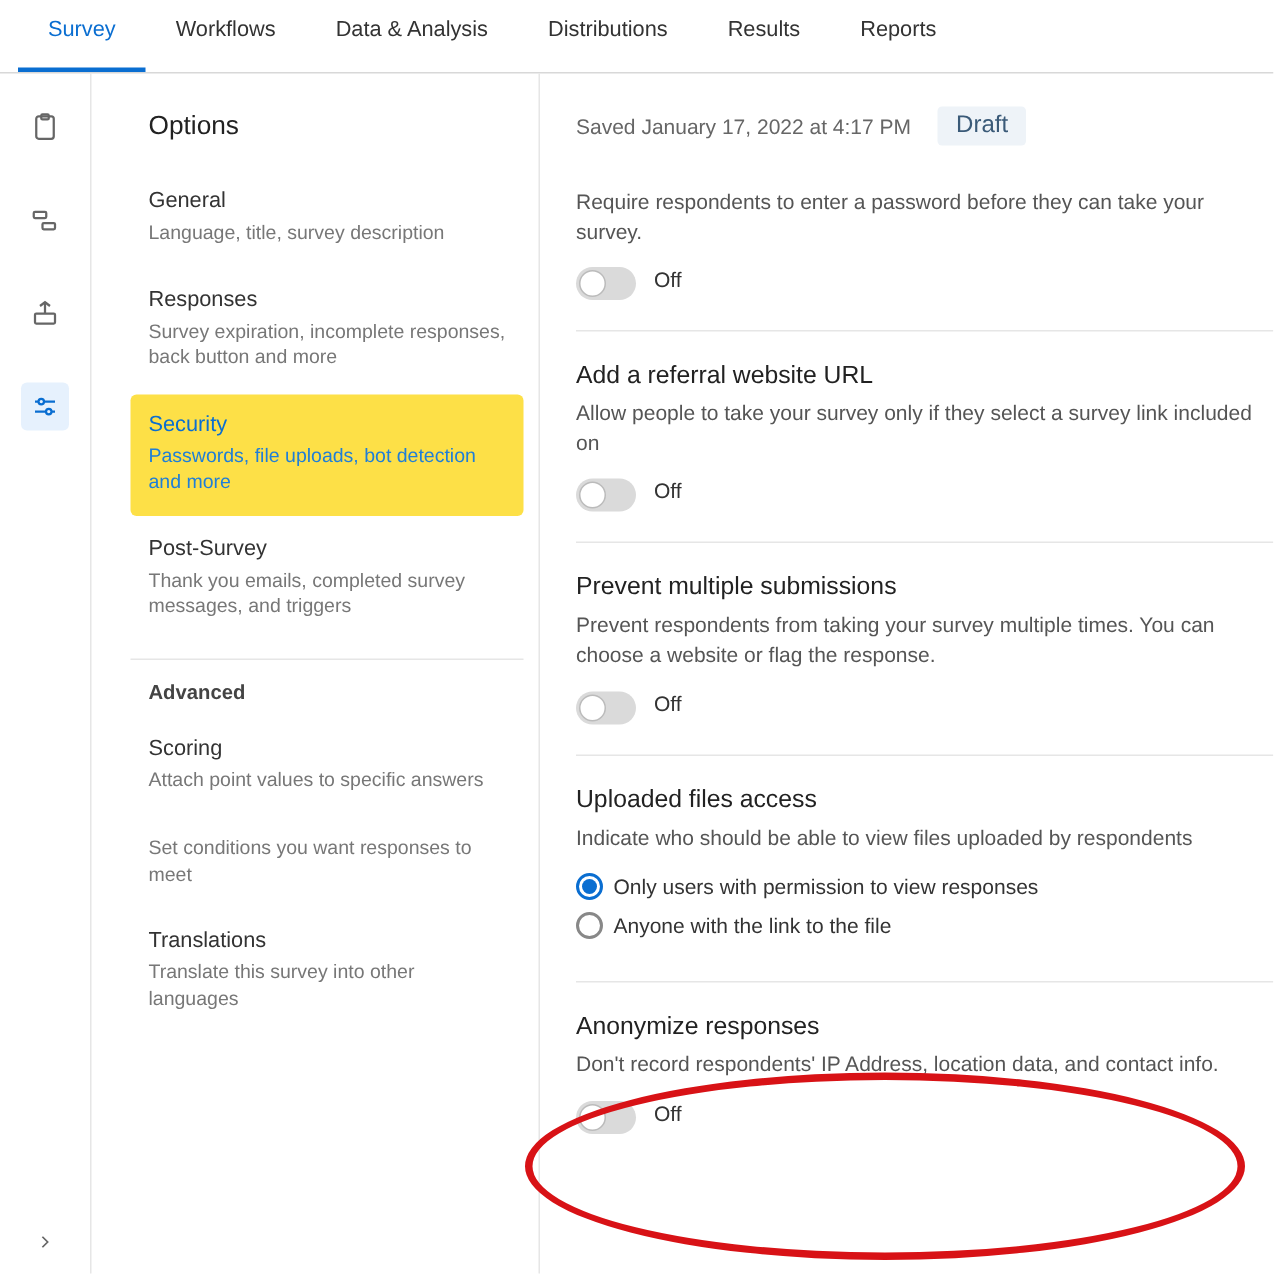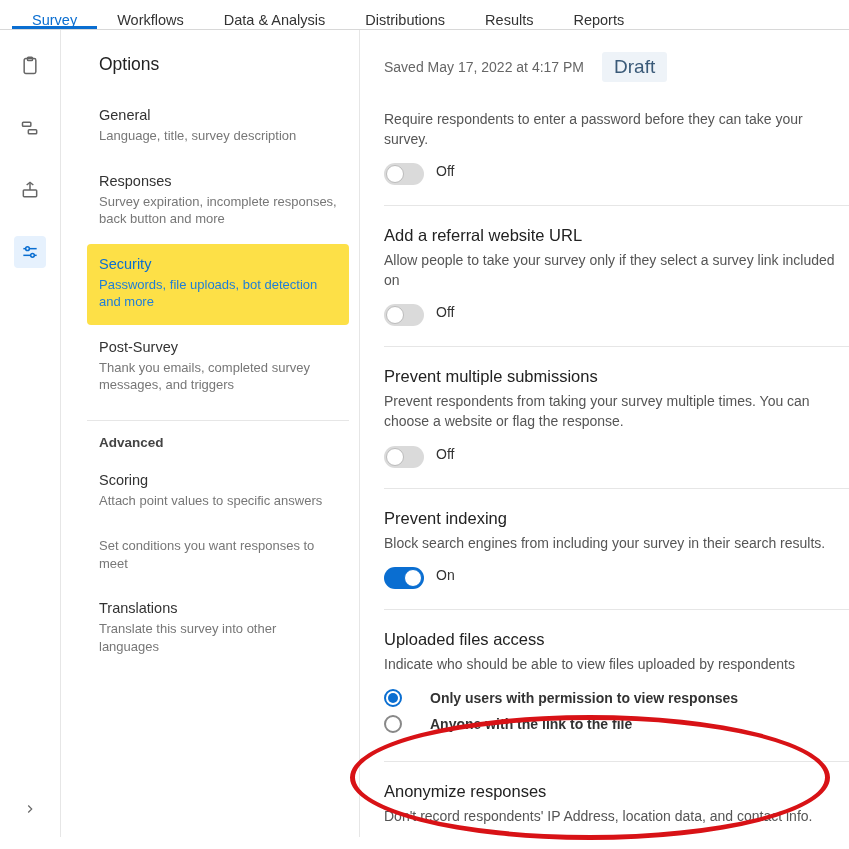--- a/index.html
+++ b/index.html
@@ -9,21 +9,21 @@
     color: #333;
     background: #fff;
     width: 849px;
     height: 849px;
     overflow: hidden;
     position: relative;
   }
   .top-tabs {
     display: flex;
     border-bottom: 1px solid #d8d8d8;
-    height: 30px;
+    height: 49px;
     padding-left: 12px;
   }
   .top-tab {
     padding: 12px 20px 10px 20px;
     font-size: 14.5px;
     color: #333;
     cursor: pointer;
     border-bottom: 3px solid transparent;
   }
   .top-tab.active {
@@ -132,21 +132,21 @@
   }
   .status-text {
     color:#666;
     font-size:14px;
   }
   .draft-badge {
     background:#eef3f8;
     color:#3a5a78;
     padding:4px 12px;
     border-radius:3px;
-    font-size:19px;
+    font-size:16px;
   }
   .setting {
     border-bottom:1px solid #e6e6e6;
     padding-bottom:20px;
     margin-bottom:20px;
   }
   .setting:last-child { border-bottom:none; }
   .setting-title {
     font-size:16.5px;
     color:#222;
@@ -188,23 +188,22 @@
     left:20px;
     border-color:#0a6ed1;
   }
   .toggle-label {
     font-size:14px;
     color:#333;
   }
   .radio-row {
     display:flex;
     align-items:center;
-    gap:28px;
+    gap:7px;
     margin-bottom:8px;
-    font-weight:bold;
   }
   .radio {
     width:18px;
     height:18px;
     border-radius:50%;
     border:2px solid #888;
     position:relative;
     cursor:pointer;
     flex-shrink:0;
   }
@@ -308,21 +307,21 @@
       </div>
       <div class="side-item">
         <div class="si-title">Translations</div>
         <div class="si-desc">Translate this survey into other languages</div>
       </div>
     </div>
   </div>
 
   <div class="content">
     <div class="status-row">
-      <span class="status-text">Saved May 17, 2022 at 4:17 PM</span>
+      <span class="status-text">Saved January 17, 2022 at 4:17 PM</span>
       <span class="draft-badge">Draft</span>
     </div>
 
     <div class="setting">
       <div class="setting-desc">Require respondents to enter a password before they can take your survey.</div>
       <div class="toggle-row">
         <div class="toggle">
             <div class="knob"></div>
           </div>
         <span class="toggle-label">Off</span>
@@ -344,30 +343,20 @@
       <div class="setting-title">Prevent multiple submissions</div>
       <div class="setting-desc">Prevent respondents from taking your survey multiple times. You can choose a website or flag the response.</div>
       <div class="toggle-row">
         <div class="toggle">
             <div class="knob"></div>
           </div>
         <span class="toggle-label">Off</span>
       </div>
     </div>
 
-    <div class="setting">
-      <div class="setting-title">Prevent indexing</div>
-      <div class="setting-desc">Block search engines from including your survey in their search results.</div>
-      <div class="toggle-row">
-        <div class="toggle on">
-            <div class="knob"></div>
-          </div>
-        <span class="toggle-label">On</span>
-      </div>
-    </div>
 
     <div class="setting">
       <div class="setting-title">Uploaded files access</div>
       <div class="setting-desc">Indicate who should be able to view files uploaded by respondents</div>
       <div class="radio-row">
         <div class="radio selected"></div>
         <span class="radio-label">Only users with permission to view responses</span>
       </div>
       <div class="radio-row">
         <div class="radio"></div>

